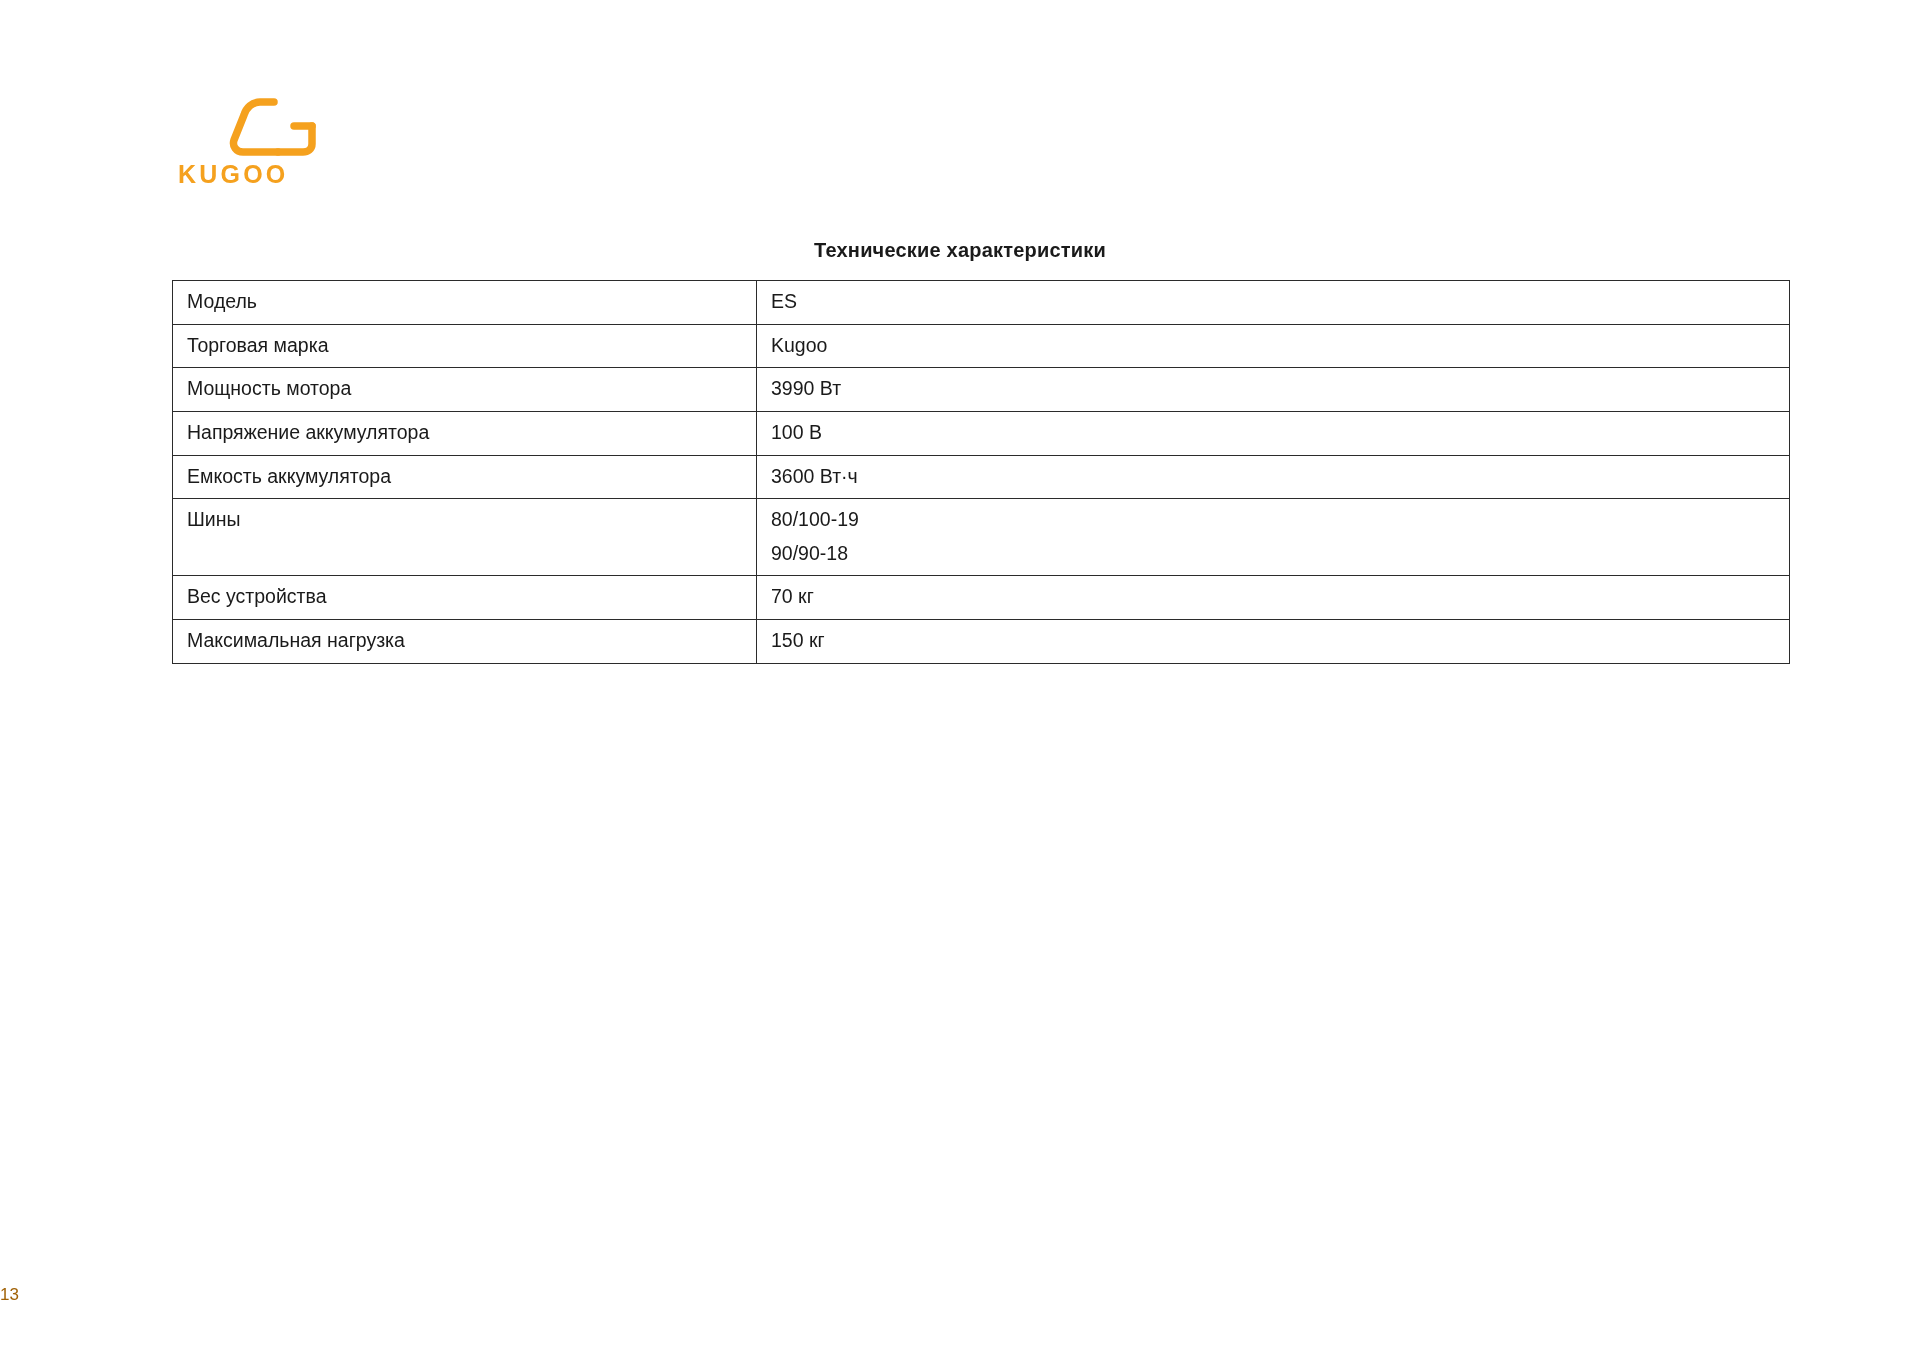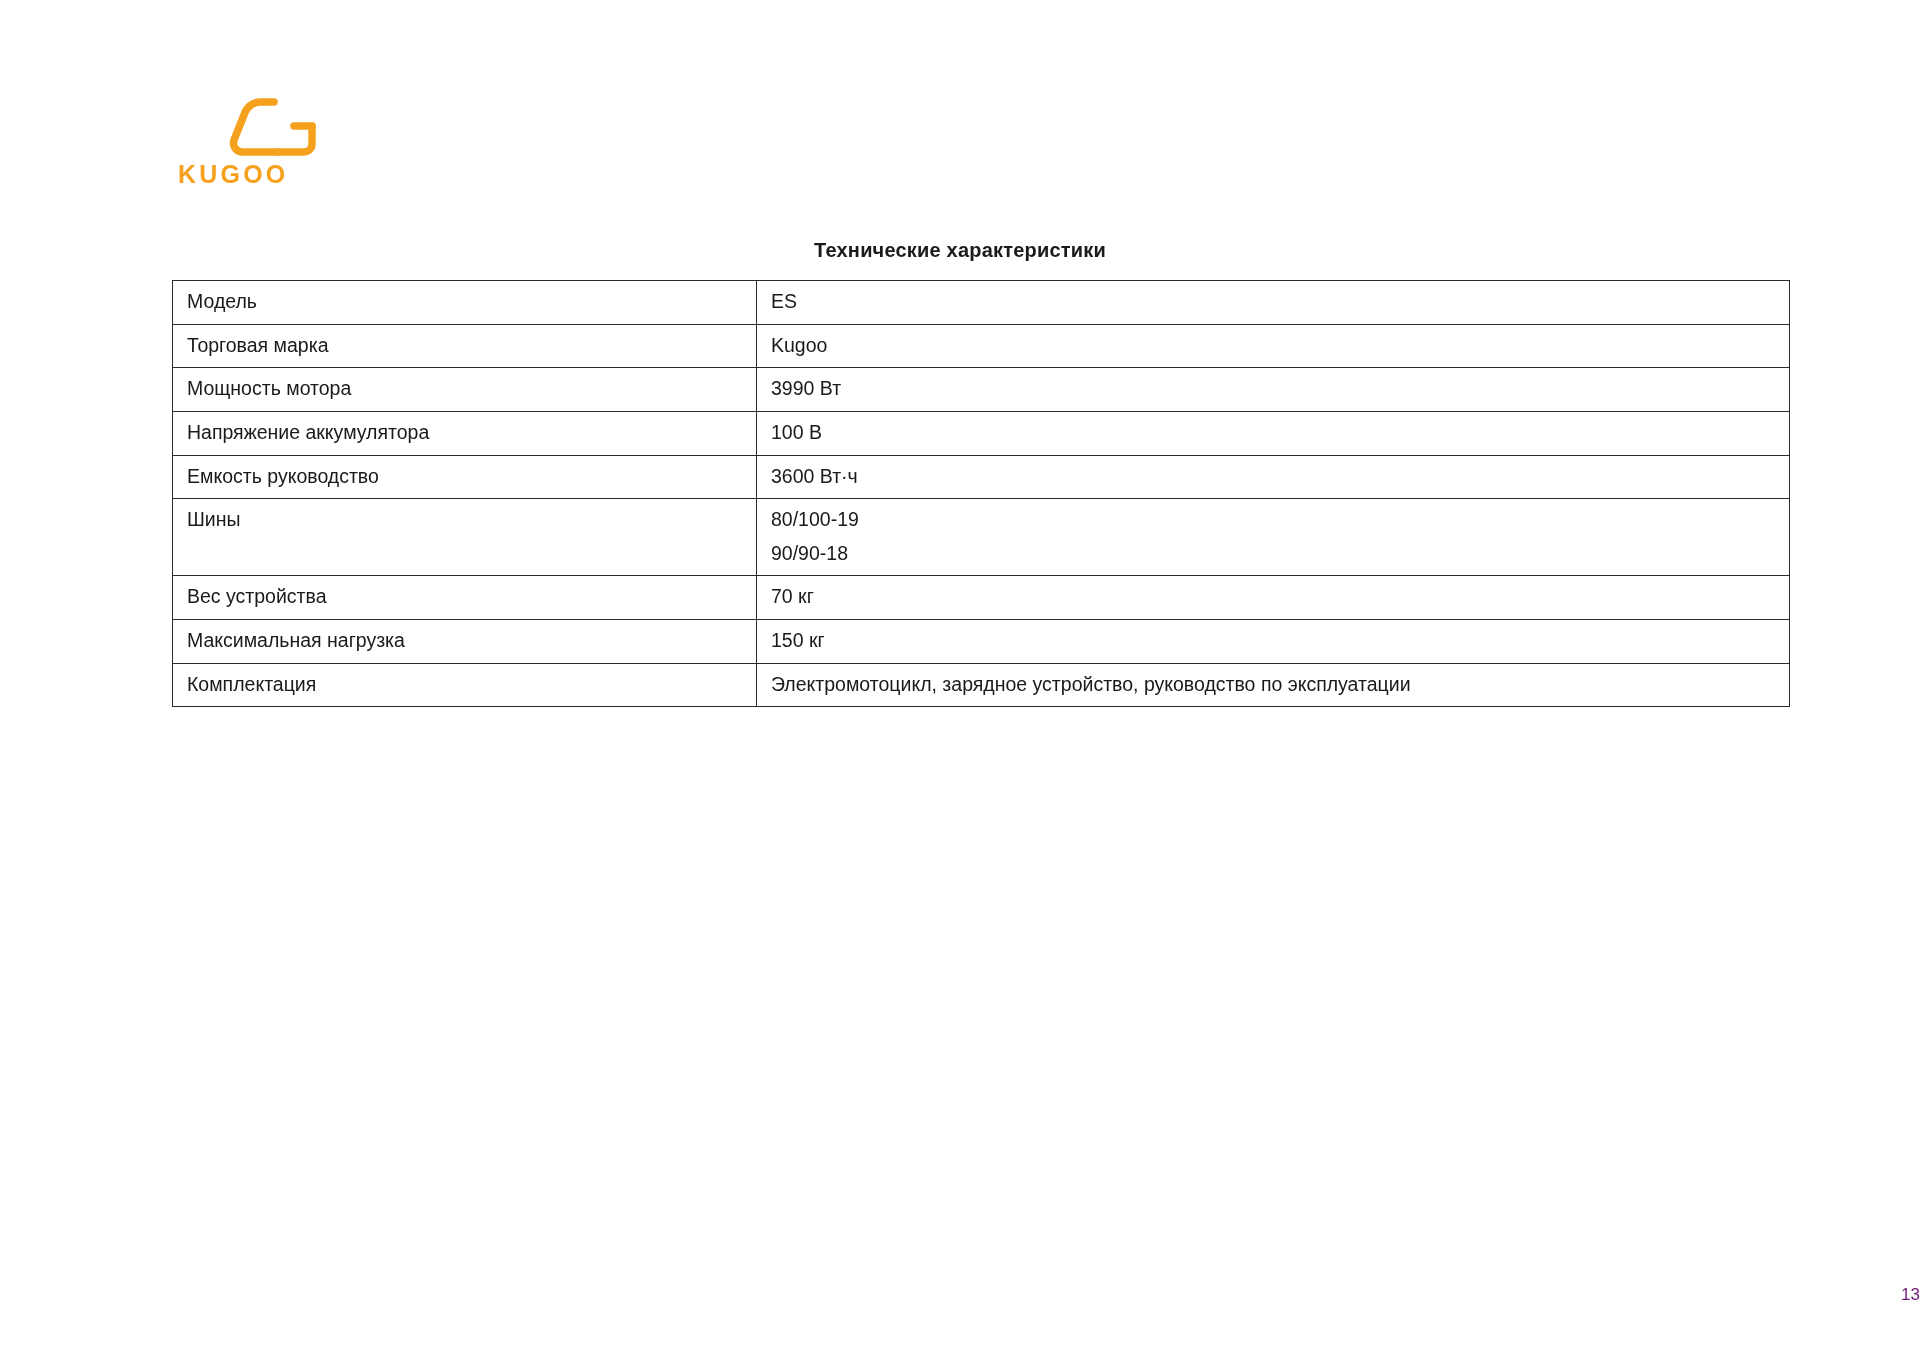--- a/index.html
+++ b/index.html
@@ -98,23 +98,23 @@
 
   .val-line { display: block; }
   .val-line + .val-line { margin-top: 4px; }
 
   
   .page-number {
     position: absolute;
     left: 0;
     right: 0;
     top: 1285px;
-    text-align: right;
+    text-align: left;
     font-size: 17px;
-    color: #701a75;
+    color: #a16207;
   }
 </style>
 </head>
 <body>
 
 <div class="page">
 
   <div class="logo-block">
 
     <svg class="logo-mark" viewBox="0 0 112 62" aria-hidden="true">
@@ -156,21 +156,21 @@
               <span class="val-line">3990 Вт</span>
             </td>
           </tr>
           <tr>
             <td class="label">Напряжение аккумулятора</td>
             <td class="value">
               <span class="val-line">100 В</span>
             </td>
           </tr>
           <tr>
-            <td class="label">Емкость руководство</td>
+            <td class="label">Емкость аккумулятора</td>
             <td class="value">
               <span class="val-line">3600 Вт·ч</span>
             </td>
           </tr>
           <tr class="two-line">
             <td class="label">Шины</td>
             <td class="value">
               <span class="val-line">80/100-19</span>
               <span class="val-line">90/90-18</span>
             </td>
@@ -180,25 +180,19 @@
             <td class="value">
               <span class="val-line">70 кг</span>
             </td>
           </tr>
           <tr>
             <td class="label">Максимальная нагрузка</td>
             <td class="value">
               <span class="val-line">150 кг</span>
             </td>
           </tr>
-          <tr>
-            <td class="label">Комплектация</td>
-            <td class="value">
-              <span class="val-line">Электромотоцикл, зарядное устройство, руководство по эксплуатации</span>
-            </td>
-          </tr>
         </tbody>
     </table>
   </div>
 
   <div class="page-number">13</div>
 
 </div>
 
 </body></html>

